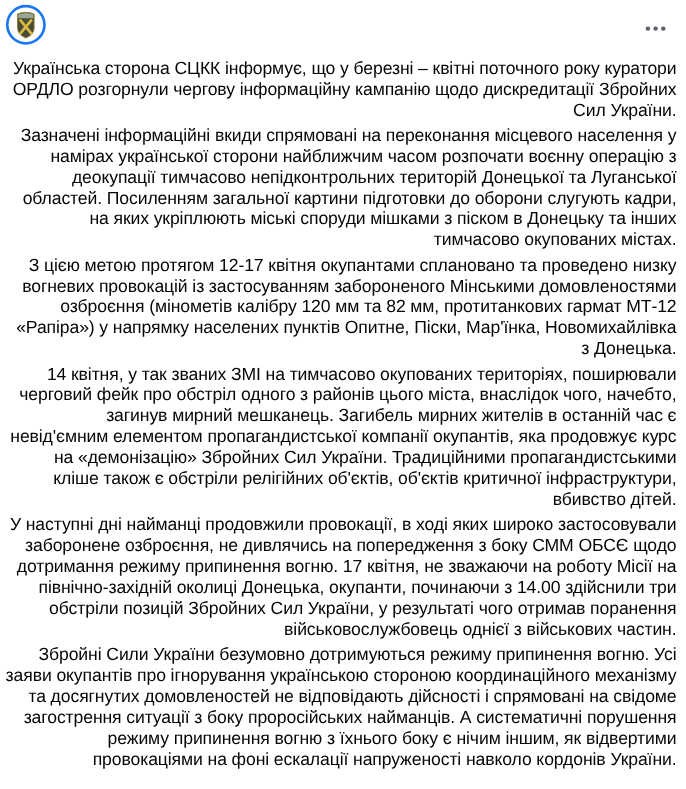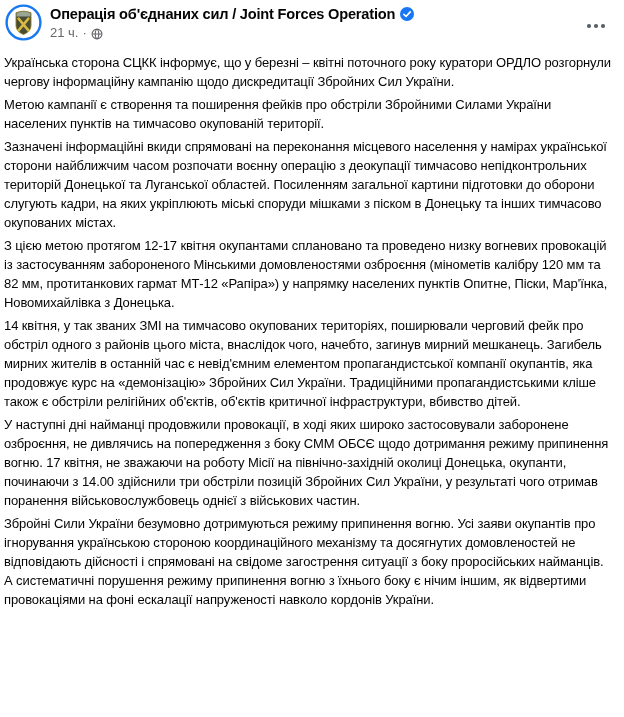--- a/index.html
+++ b/index.html
@@ -84,75 +84,54 @@
     border-radius: 50%;
     background: #5b626a;
   }
 
   
   .post-body {
     padding: 8px 9px 0 4px;
   }
   .post-paragraph {
     margin: 0 0 4px 0;
-    font-size: 13px;
+    font-size: 16px;
     line-height: 19px;
     letter-spacing: -0.1px;
     color: #050505;
     white-space: pre-wrap;
+    text-align: right;
   }
 </style>
 </head>
 <body>
 
 <header class="post-header">
 
   <div class="avatar">
     <span>
       <svg width="37" height="37" viewBox="0 0 37 37">
         <circle cx="18.5" cy="18.5" r="16.9" fill="#ffffff" stroke="#1877f2" stroke-width="2.4"></circle>
         <path d="M11 8.8 Q18.5 5.6 26 8.8 L26 21.5 Q26 27.5 18.5 30.5 Q11 27.5 11 21.5 Z" fill="#474c36" stroke="#8a7a2a" stroke-width="0.9"></path>
         <path d="M11.6 9.2 Q18.5 6.4 25.4 9.2 L25.4 12.6 L11.6 12.6 Z" fill="#9aa694"></path>
         <path d="M13.6 14.6 L23.4 26.4 M23.4 14.6 L13.6 26.4" stroke="#d9b940" stroke-width="2.5" stroke-linecap="round" fill="none"></path>
       </svg>
     </span>
   </div>
 
-  <div class="header-text">
-    <div class="name-row">
-      <span class="page-name">Операція об'єднаних сил / Joint Forces Operation</span>
-      <span class="verified">
-        <svg width="14" height="14" viewBox="0 0 16 16">
-          <circle cx="8" cy="8" r="8" fill="#1877f2"></circle>
-          <path d="M4.3 8.3 L6.9 10.8 L11.7 5.6" stroke="#ffffff" stroke-width="1.9" fill="none" stroke-linecap="round" stroke-linejoin="round"></path>
-        </svg>
-      </span>
-    </div>
-    <div class="meta-row">
-      <span class="meta-timestamp">21 ч.</span>
-      <span class="meta-sep">·</span>
-      <span class="globe">
-        <svg width="12" height="12" viewBox="0 0 12 12">
-          <circle cx="6" cy="6" r="4.9" fill="none" stroke="#65676b" stroke-width="1.15"></circle>
-          <path d="M1.1 6 H10.9 M6 1.1 C8.4 2.5 8.4 9.5 6 10.9 M6 1.1 C3.6 2.5 3.6 9.5 6 10.9" fill="none" stroke="#65676b" stroke-width="1.05"></path>
-        </svg>
-      </span>
-    </div>
-  </div>
 
   <div class="more-btn">
     <i></i>
       <i></i>
       <i></i>
   </div>
 </header>
 
 <article class="post-body">
   <div>
       <p class="post-paragraph">Українська сторона СЦКК інформує, що у березні – квітні поточного року куратори ОРДЛО розгорнули чергову інформаційну кампанію щодо дискредитації Збройних Сил України.</p>
-      <p class="post-paragraph">Метою кампанії є створення та поширення фейків про обстріли Збройними Силами України населених пунктів на тимчасово окупованій території.</p>
       <p class="post-paragraph">Зазначені інформаційні вкиди спрямовані на переконання місцевого населення у намірах української сторони найближчим часом розпочати воєнну операцію з деокупації тимчасово непідконтрольних територій Донецької та Луганської областей. Посиленням загальної картини підготовки до оборони слугують кадри, на яких укріплюють міські споруди мішками з піском в Донецьку та інших тимчасово окупованих містах.</p>
       <p class="post-paragraph">З цією метою протягом 12-17 квітня окупантами сплановано та проведено низку вогневих провокацій із застосуванням забороненого Мінськими домовленостями озброєння (мінометів калібру 120 мм та 82 мм, протитанкових гармат МТ-12 «Рапіра») у напрямку населених пунктів Опитне, Піски, Мар'їнка, Новомихайлівка з Донецька.</p>
       <p class="post-paragraph">14 квітня, у так званих ЗМІ на тимчасово окупованих територіях, поширювали черговий фейк про обстріл одного з районів цього міста, внаслідок чого, начебто, загинув мирний мешканець. Загибель мирних жителів в останній час є невід'ємним елементом пропагандистської компанії окупантів, яка продовжує курс на «демонізацію» Збройних Сил України. Традиційними пропагандистськими кліше також є обстріли релігійних об'єктів, об'єктів критичної інфраструктури, вбивство дітей.</p>
       <p class="post-paragraph">У наступні дні найманці продовжили провокації, в ході яких широко застосовували заборонене озброєння, не дивлячись на попередження з боку СММ ОБСЄ щодо дотримання режиму припинення вогню. 17 квітня, не зважаючи на роботу Місії на північно-західній околиці Донецька, окупанти, починаючи з 14.00 здійснили три обстріли позицій Збройних Сил України, у результаті чого отримав поранення військовослужбовець однієї з військових частин.</p>
       <p class="post-paragraph">Збройні Сили України безумовно дотримуються режиму припинення вогню. Усі заяви окупантів про ігнорування українською стороною координаційного механізму та досягнутих домовленостей не відповідають дійсності і спрямовані на свідоме загострення ситуації з боку проросійських найманців. А систематичні порушення режиму припинення вогню з їхнього боку є нічим іншим, як відвертими провокаціями на фоні ескалації напруженості навколо кордонів України.</p>
     </div>
 </article>
 
 </body></html>

